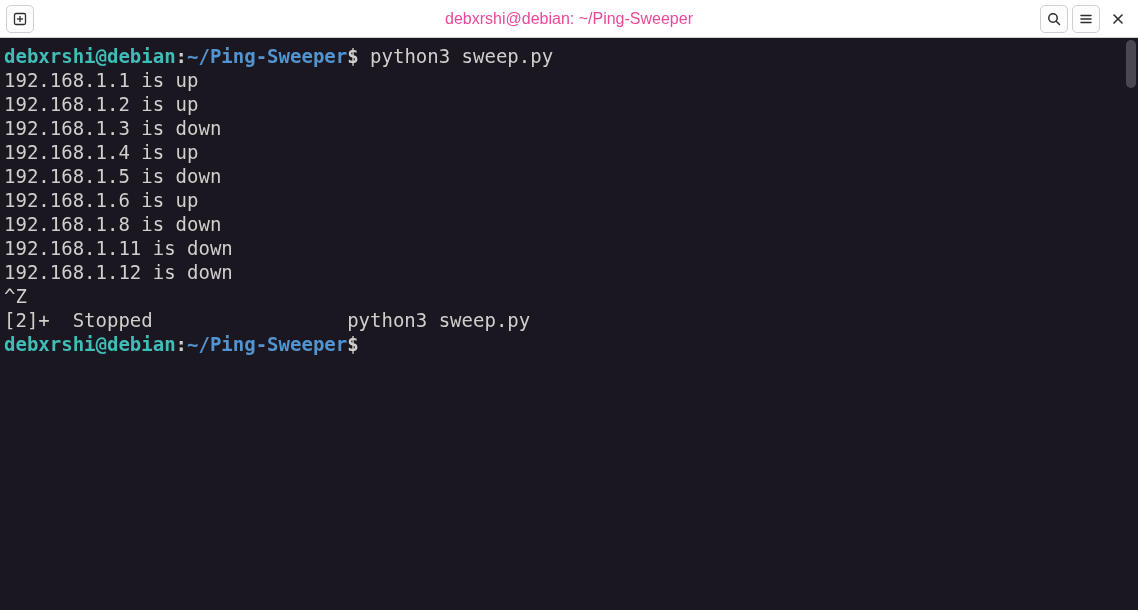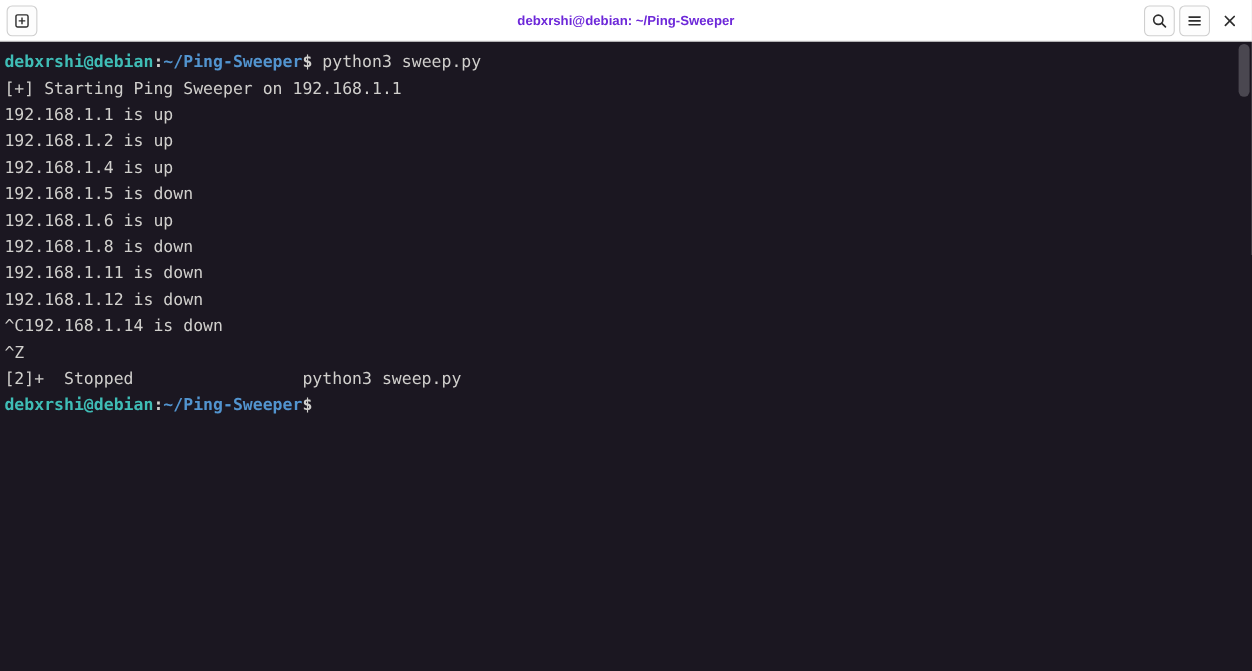--- a/index.html
+++ b/index.html
@@ -25,23 +25,23 @@
     }
     .titlebar-right {
       display: flex;
       gap: 4px;
       margin-left: auto;
     }
     .titlebar-title {
       position: absolute;
       left: 50%;
       transform: translateX(-50%);
-      font-size: 12px;
-      font-weight: 700;
-      color: #6d28d9;
+      font-size: 16px;
+      font-weight: 400;
+      color: #ec4899;
     }
     .tb-btn {
       width: 28px;
       height: 28px;
       border: 1px solid #cfcfcf;
       border-radius: 5px;
       background: #fdfdfd;
       display: flex;
       align-items: center;
       justify-content: center;
@@ -58,21 +58,21 @@
       cursor: pointer;
       border-radius: 4px;
     }
     .icon-svg { display: block; }
     .terminal {
       width: 100%;
       height: calc(100% - 38px);
       background: #1b1721;
       padding: 6px 4px;
       font-family: "DejaVu Sans Mono", "Liberation Mono", monospace;
-      font-size: 15px;
+      font-size: 19px;
       line-height: 24px;
       color: #d0cfcc;
       overflow: hidden;
       position: relative;
     }
     .term-line { white-space: pre; }
     .usercolon { color: #d0cfcc; font-weight: bold;}
     .dollar { color: #d0cfcc; font-weight: bold;}
     .cmd { color: #d0cfcc; }
     .greenbold { color: #3fbdb6; font-weight: bold; }
@@ -120,27 +120,26 @@
         <line x1="3" y1="3" x2="11" y2="11" stroke="#2e2e2e" stroke-width="1.6" stroke-linecap="round"></line>
         <line x1="11" y1="3" x2="3" y2="11" stroke="#2e2e2e" stroke-width="1.6" stroke-linecap="round"></line>
       </svg>
     </div>
   </div>
 </div>
 
 <div class="terminal">
   <div class="scrollbar"></div>
   <div class="term-line"><span class="greenbold">debxrshi@debian</span><span class="usercolon">:</span><span class="bluebold">~/Ping-Sweeper</span><span class="dollar">$</span><span class="cmd"> python3 sweep.py</span></div>
-  <div class="term-line">[+] Starting Ping Sweeper on 192.168.1.1</div>
   <div class="term-line"></div>
   <div class="term-line">192.168.1.1 is up</div>
   <div class="term-line">192.168.1.2 is up</div>
+  <div class="term-line">192.168.1.3 is down</div>
   <div class="term-line">192.168.1.4 is up</div>
   <div class="term-line">192.168.1.5 is down</div>
   <div class="term-line">192.168.1.6 is up</div>
   <div class="term-line">192.168.1.8 is down</div>
   <div class="term-line">192.168.1.11 is down</div>
   <div class="term-line">192.168.1.12 is down</div>
-  <div class="term-line">^C192.168.1.14 is down</div>
   <div class="term-line">^Z</div>
   <div class="term-line">[2]+  Stopped                 python3 sweep.py</div>
   <div class="term-line"><span class="greenbold">debxrshi@debian</span><span class="usercolon">:</span><span class="bluebold">~/Ping-Sweeper</span><span class="dollar">$</span><span class="cmd"> </span></div>
 </div>
 
 </body></html>

